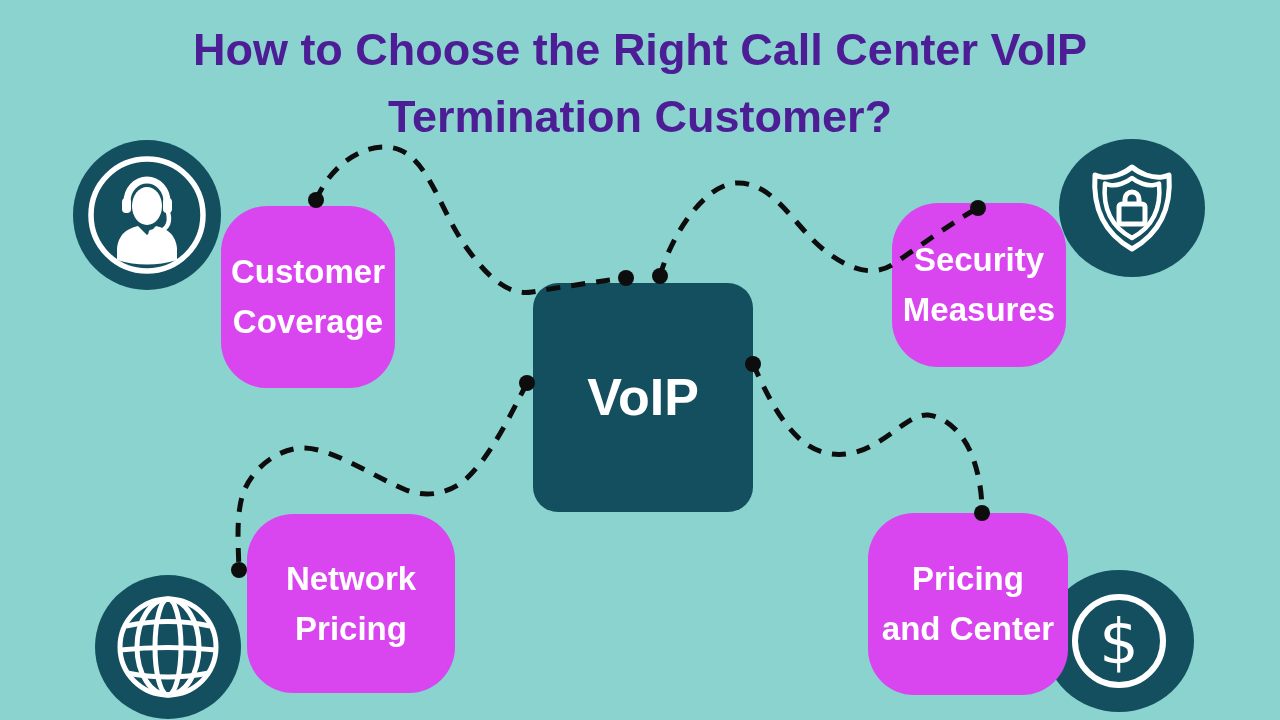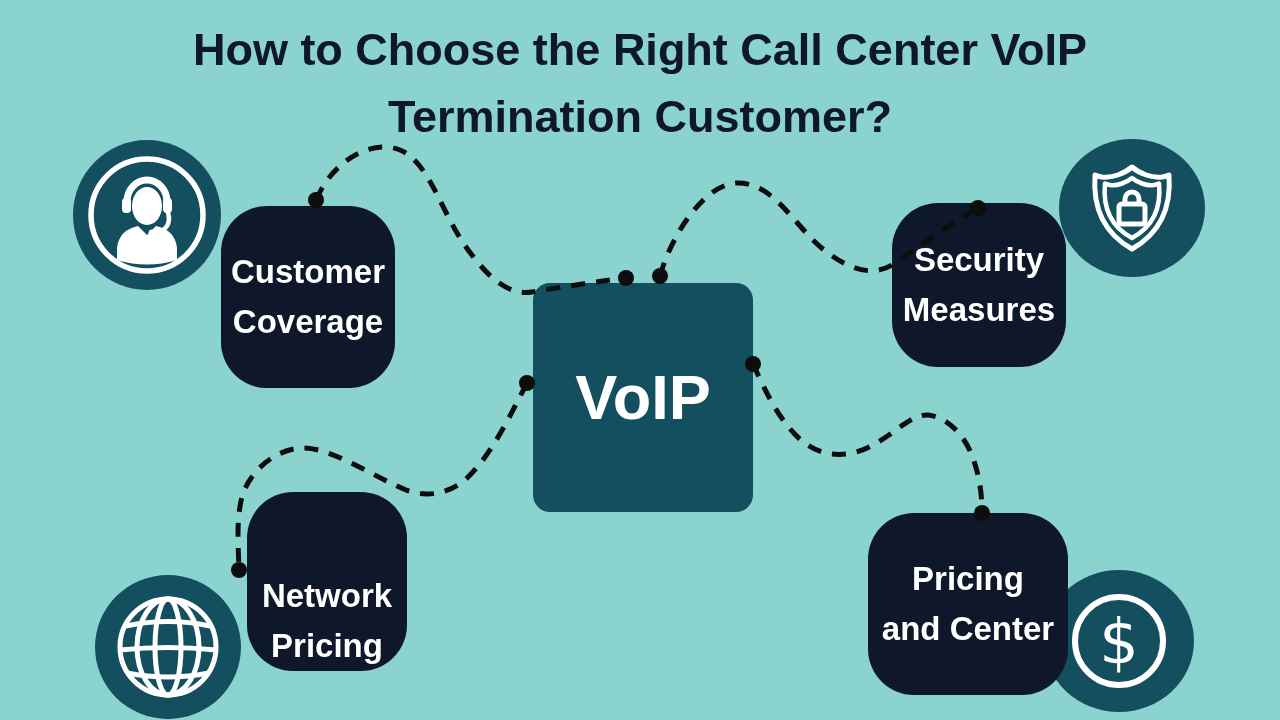--- a/index.html
+++ b/index.html
@@ -6,35 +6,35 @@
   .stage{
     position:relative;width:1280px;height:720px;overflow:hidden;
     background:#8BD3CF;
     font-family:"Liberation Sans",sans-serif;
   }
   .layer{position:absolute;left:0;top:0;}
   #icon-layer{z-index:1;}
   #line-layer{z-index:3;pointer-events:none;}
   .title{
     position:absolute;left:0;top:16px;width:100%;z-index:2;
-    text-align:center;color:#0f172a;font-weight:700;
+    text-align:center;color:#4c1d95;font-weight:700;
     font-size:45px;line-height:67px;letter-spacing:0px;
   }
   .node{
-    position:absolute;z-index:2;background:#0f172a;border-radius:46px;
+    position:absolute;z-index:2;background:#d946ef;border-radius:46px;
     color:#FFFFFF;font-weight:700;font-size:33px;line-height:50px;
     display:flex;flex-direction:column;align-items:center;justify-content:center;
     text-align:center;
   }
   .node.voip{
-    background:#134F5F;border-radius:17px;font-size:63px;line-height:75px;
+    background:#134F5F;border-radius:25px;font-size:52px;line-height:75px;
   }
   .n-customer{left:221px;top:206px;width:174px;height:182px;}
   .n-security{left:892px;top:203px;width:174px;height:164px;}
-  .n-network{left:247px;top:492px;width:160px;height:179px;justify-content:flex-end;}
+  .n-network{left:247px;top:514px;width:208px;height:179px;}
   .n-pricing{left:868px;top:513px;width:200px;height:182px;}
   .n-voip{left:533px;top:283px;width:220px;height:229px;}
   .dashline{stroke:#0D0D0D;stroke-width:5;fill:none;stroke-dasharray:14 11;}
   .dot{fill:#0D0D0D;}
   .icon-bubble{fill:#134F5F;}
   .istroke{stroke:#FFFFFF;fill:none;}
   .ifill{fill:#FFFFFF;}
 </style>
 </head>
 <body>

